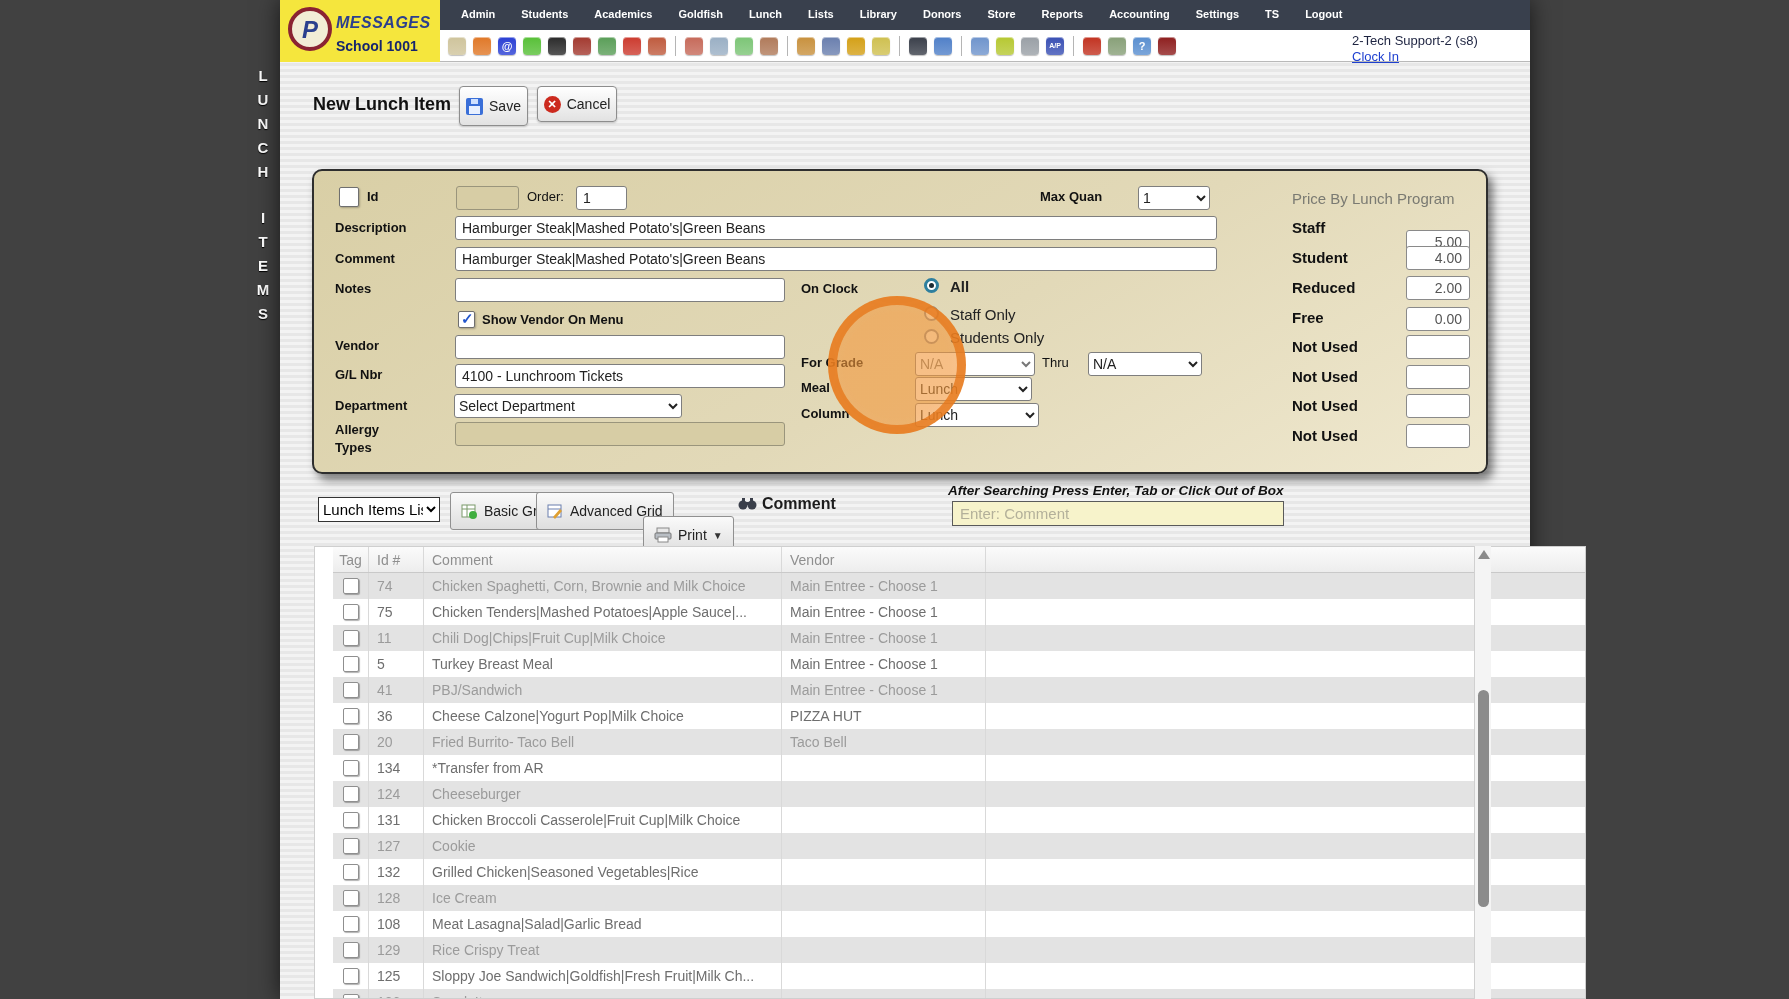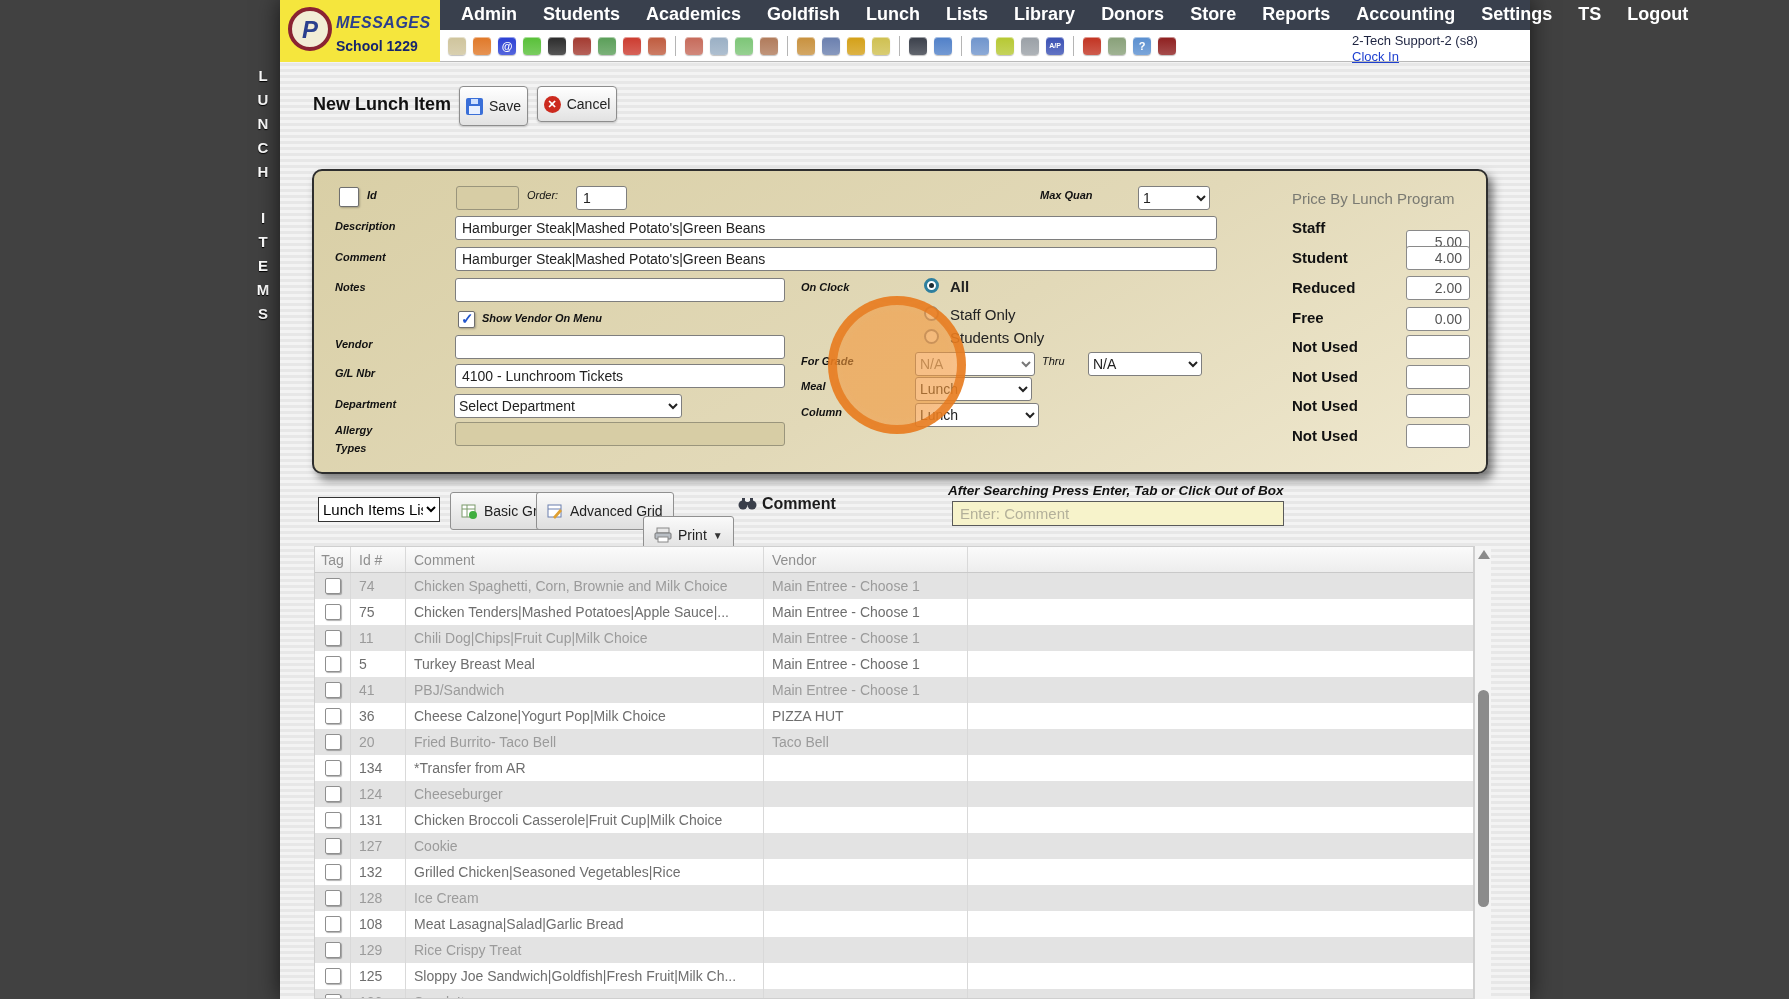--- a/index.html
+++ b/index.html
@@ -16,21 +16,21 @@
                 text-shadow:0 1px 1px #000; }
 
   
   .content { position:absolute; left:280px; top:0; width:1250px; height:999px;
              background:repeating-linear-gradient(180deg,#f3f3f3 0 3px,#e7e7e7 3px 6px);
              box-shadow:0 0 22px rgba(0,0,0,.65); }
 
   
   .navbar { position:absolute; left:0; top:0; width:1250px; height:30px; background:#39404d; }
   .nav-items { position:absolute; left:168px; top:0; height:30px; display:flex; align-items:center; }
-  .nav-item { color:#fff; font-weight:bold; font-size:18px; padding:0 13px; height:32px;
+  .nav-item { color:#fff; font-weight:bold; font-size:11px; padding:0 13px; height:32px;
               line-height:30px; cursor:pointer; }
 
   .logo { position:absolute; left:0; top:0; width:160px; height:62px; background:#f5e63d;
           z-index:5; overflow:hidden; }
   .logo-circle { position:absolute; left:8px; top:7px; width:44px; height:44px; border-radius:50%;
                  border:4px solid #8a2332; background:#f2ecd6; color:#2b3f8e; font-weight:bold;
                  font-style:italic; font-size:24px; text-align:center; line-height:38px; }
   .logo-brand { position:absolute; left:56px; top:14px; color:#2b3f8e; font-weight:bold;
                 font-style:italic; font-size:16px; letter-spacing:.5px; }
   .logo-school { position:absolute; left:56px; top:38px; color:#16256d; font-weight:bold; font-size:14px; }
@@ -60,21 +60,21 @@
   .ico-floppy:before { content:""; position:absolute; left:3px; top:8px; width:11px; height:8px; background:#e8f0ff; }
   .ico-floppy:after  { content:""; position:absolute; left:5px; top:1px; width:7px; height:5px; background:#cfe0ff; }
   .ico-redx { width:17px; height:17px; background:#cc2a1e; border-radius:50%; color:#fff;
               font-weight:bold; font-size:11px; line-height:17px; text-align:center; }
 
   
   .panel { position:absolute; left:32px; top:169px; width:1176px; height:305px;
            background:linear-gradient(150deg,#d9cfa6 0%,#e2d9b8 55%,#efe8cf 100%);
            border:2px solid #2e2e2e; border-radius:10px;
            box-shadow:5px 6px 10px rgba(0,0,0,.5); }
-  .lbl { position:absolute; font-size:11px; font-weight:bold; color:#111;font-style:italic; }
+  .lbl { position:absolute; font-size:13px; font-weight:bold; color:#111; }
   .inp { position:absolute; height:24px; border:1px solid #7e7e7e; border-radius:3px;
          background:#fff; font-size:14px; padding:0 6px; color:#222;
          font-family:"Liberation Sans",sans-serif; }
   .inp:disabled, .inp.dis { background:#d7cda5; border-color:#9a957c; }
   .sel { position:absolute; height:24px; border:1px solid #7e7e7e; border-radius:3px;
          background:#fff; font-size:14px; color:#222; font-family:"Liberation Sans",sans-serif; }
   .chk { position:absolute; background:#fff; border:1px solid #6f6f6f; border-radius:2px;
          box-shadow:1px 1px 2px rgba(0,0,0,.25); cursor:pointer; }
   .chk.checked:before { content:"\2713"; position:absolute; left:2px; top:-2px; color:#2255cc;
                         font-size:15px; font-weight:bold; }
@@ -107,22 +107,22 @@
   .cmt-wrap { position:absolute; left:458px; top:15px; display:flex; align-items:center; gap:5px; }
   .cmt-txt { font-size:16px; font-weight:bold; color:#1c1c1c; }
   .hint { position:absolute; left:668px; top:3px; font-size:13.5px; font-style:italic;
           font-weight:bold; color:#111; }
   .cmt-input { position:absolute; left:672px; top:21px; width:332px; height:25px; background:#f7f3cb;
                border:1px solid #5a5a5a; font-size:15px; padding:0 7px; color:#333;
                font-family:"Liberation Sans",sans-serif; }
   .cmt-input::placeholder { color:#b3b09a; }
 
   
-  .grid { position:absolute; left:34px; top:546px; width:1160px; height:453px; background:#fff;
-          border:1px solid #cfcfcf; overflow:hidden; }
+  .grid { position:absolute; left:34px; top:546px; width:1272px; height:453px; background:#fff;
+          border:1px solid #cfcfcf; overflow:hidden;padding-left:18px; }
   .g-head { display:flex; height:26px; background:linear-gradient(180deg,#fbfbfb,#ededed);
             border-bottom:1px solid #c9c9c9; color:#8f8f8f; font-size:14px; }
   .g-head .c { display:flex; align-items:center; padding-left:8px; border-right:1px solid #d9d9d9; }
   .g-row { display:flex; height:26px; font-size:14px; cursor:pointer; }
   .g-row .c { display:flex; align-items:center; padding-left:8px; border-right:1px solid #d9d9d9;
               overflow:hidden; white-space:nowrap; }
   .g-row.odd  { background:#e3e3e3; color:#9b9b9b; }
   .g-row.even { background:#ffffff; color:#6e6e6e; }
   .c-tag { width:36px; justify-content:center; padding-left:0 !important; }
   .c-id  { width:55px; }
@@ -179,21 +179,21 @@
           <div class="nav-item">Reports</div>
           <div class="nav-item">Accounting</div>
           <div class="nav-item">Settings</div>
           <div class="nav-item">TS</div>
           <div class="nav-item">Logout</div>
         </div>
     </div>
     <div class="logo">
       <div class="logo-circle">P</div>
       <div class="logo-brand">MESSAGES</div>
-      <div class="logo-school">School 1229</div>
+      <div class="logo-school">School 1001</div>
     </div>
 
     <div class="iconbar">
       <div class="icon-row">
           <div class="tool-chip" style="background: linear-gradient(rgb(207, 196, 156), rgba(207, 196, 156, 0.8));"></div>
           <div class="tool-chip" style="background: linear-gradient(rgb(224, 120, 40), rgba(224, 120, 40, 0.8));"></div>
           <div class="tool-chip" style="background: linear-gradient(rgb(42, 63, 212), rgba(42, 63, 212, 0.8));">@</div>
           <div class="tool-chip" style="background: linear-gradient(rgb(88, 192, 56), rgba(88, 192, 56, 0.8));"></div>
           <div class="tool-chip" style="background: linear-gradient(rgb(43, 43, 43), rgba(43, 43, 43, 0.8));"></div>
           <div class="tool-chip" style="background: linear-gradient(rgb(163, 58, 48), rgba(163, 58, 48, 0.8));"></div>

